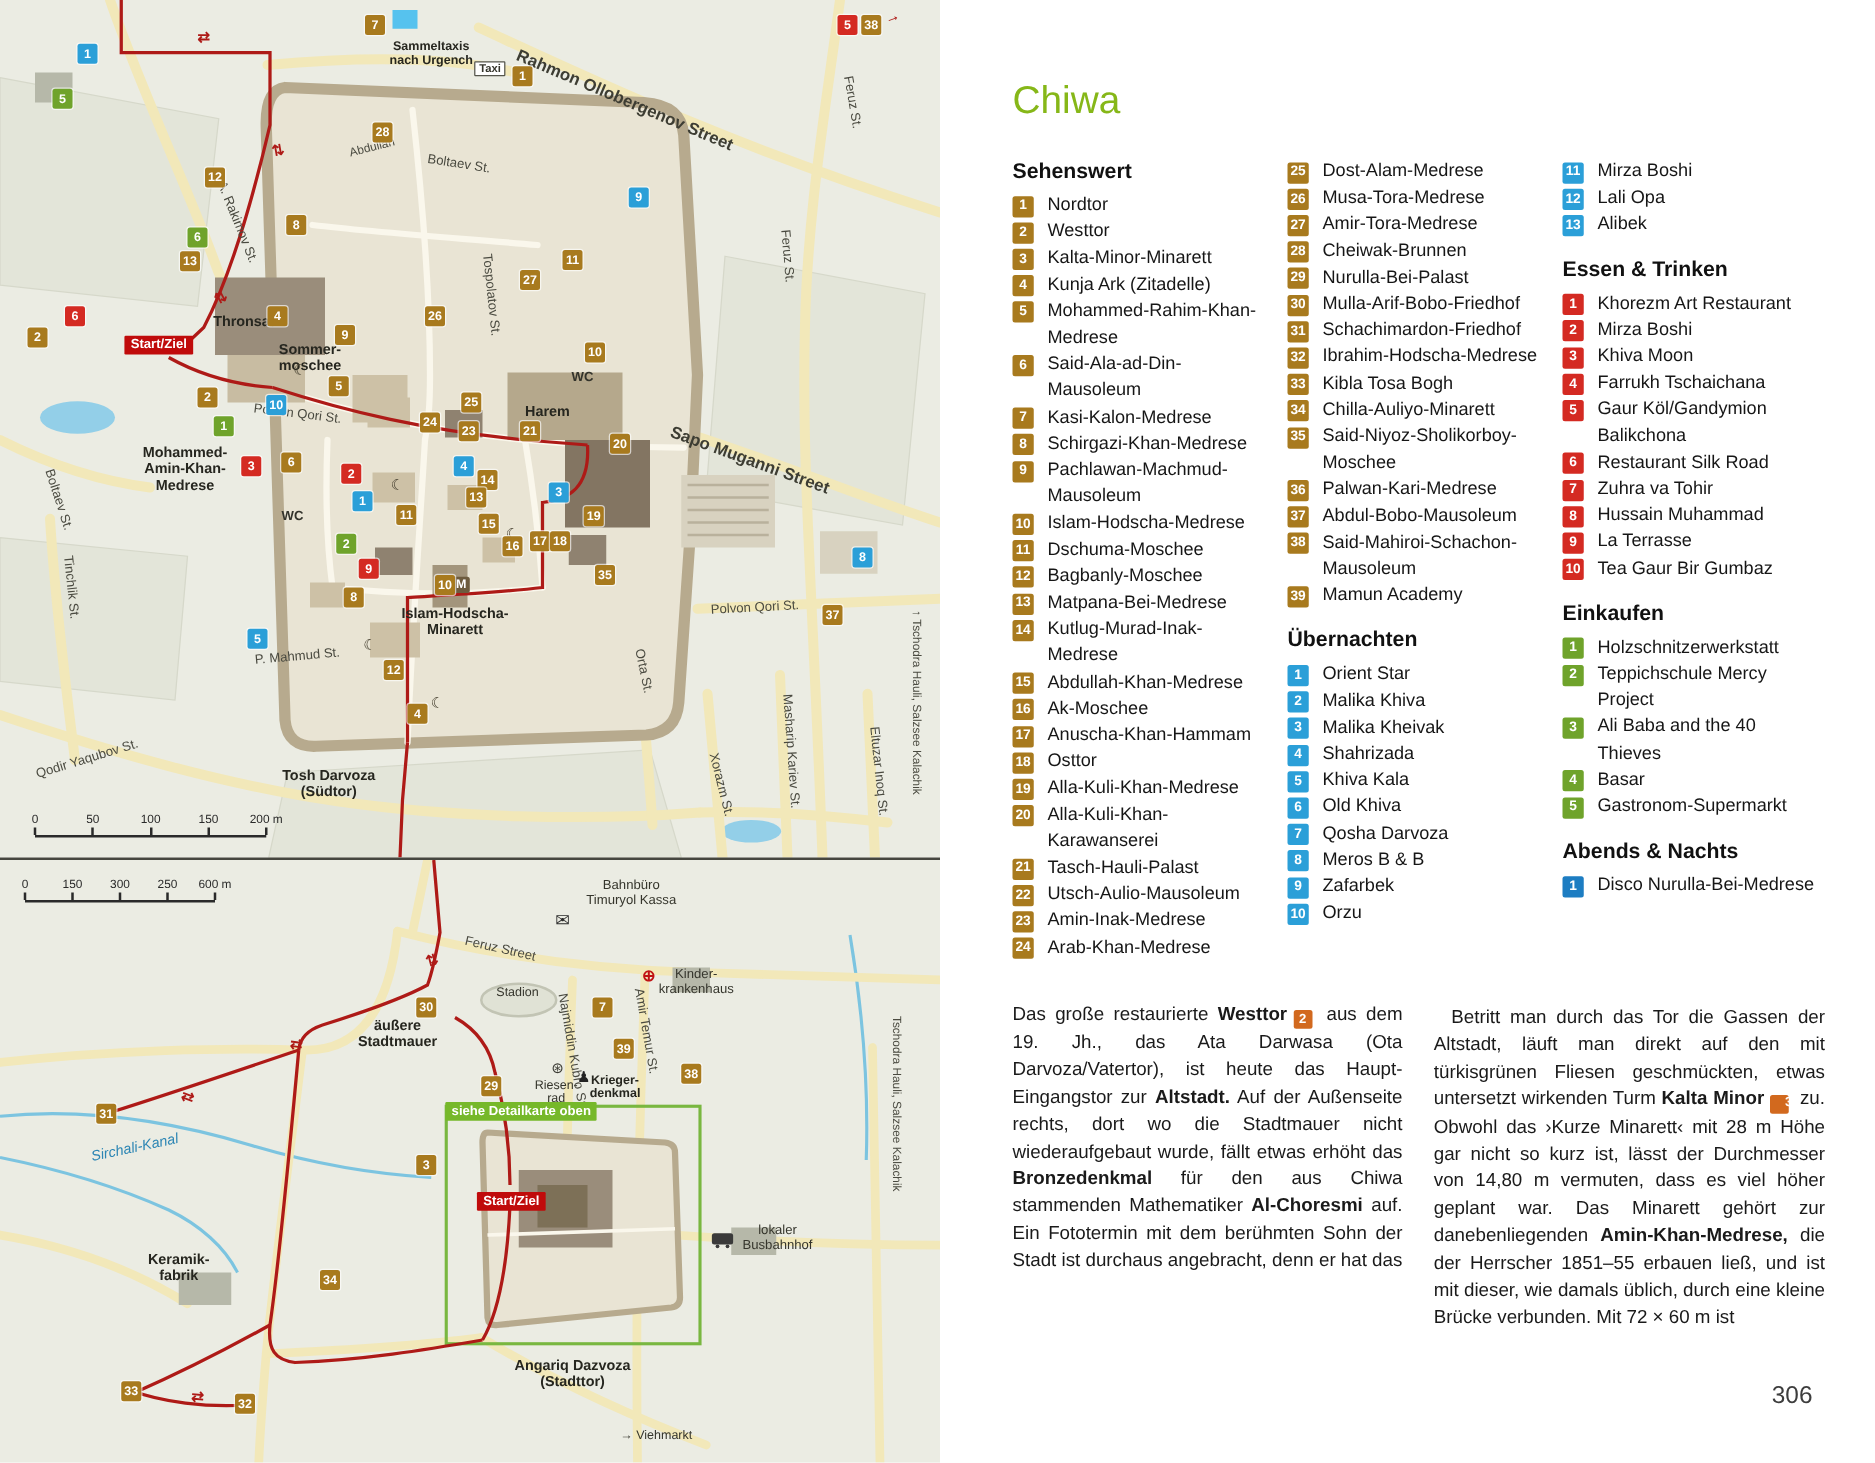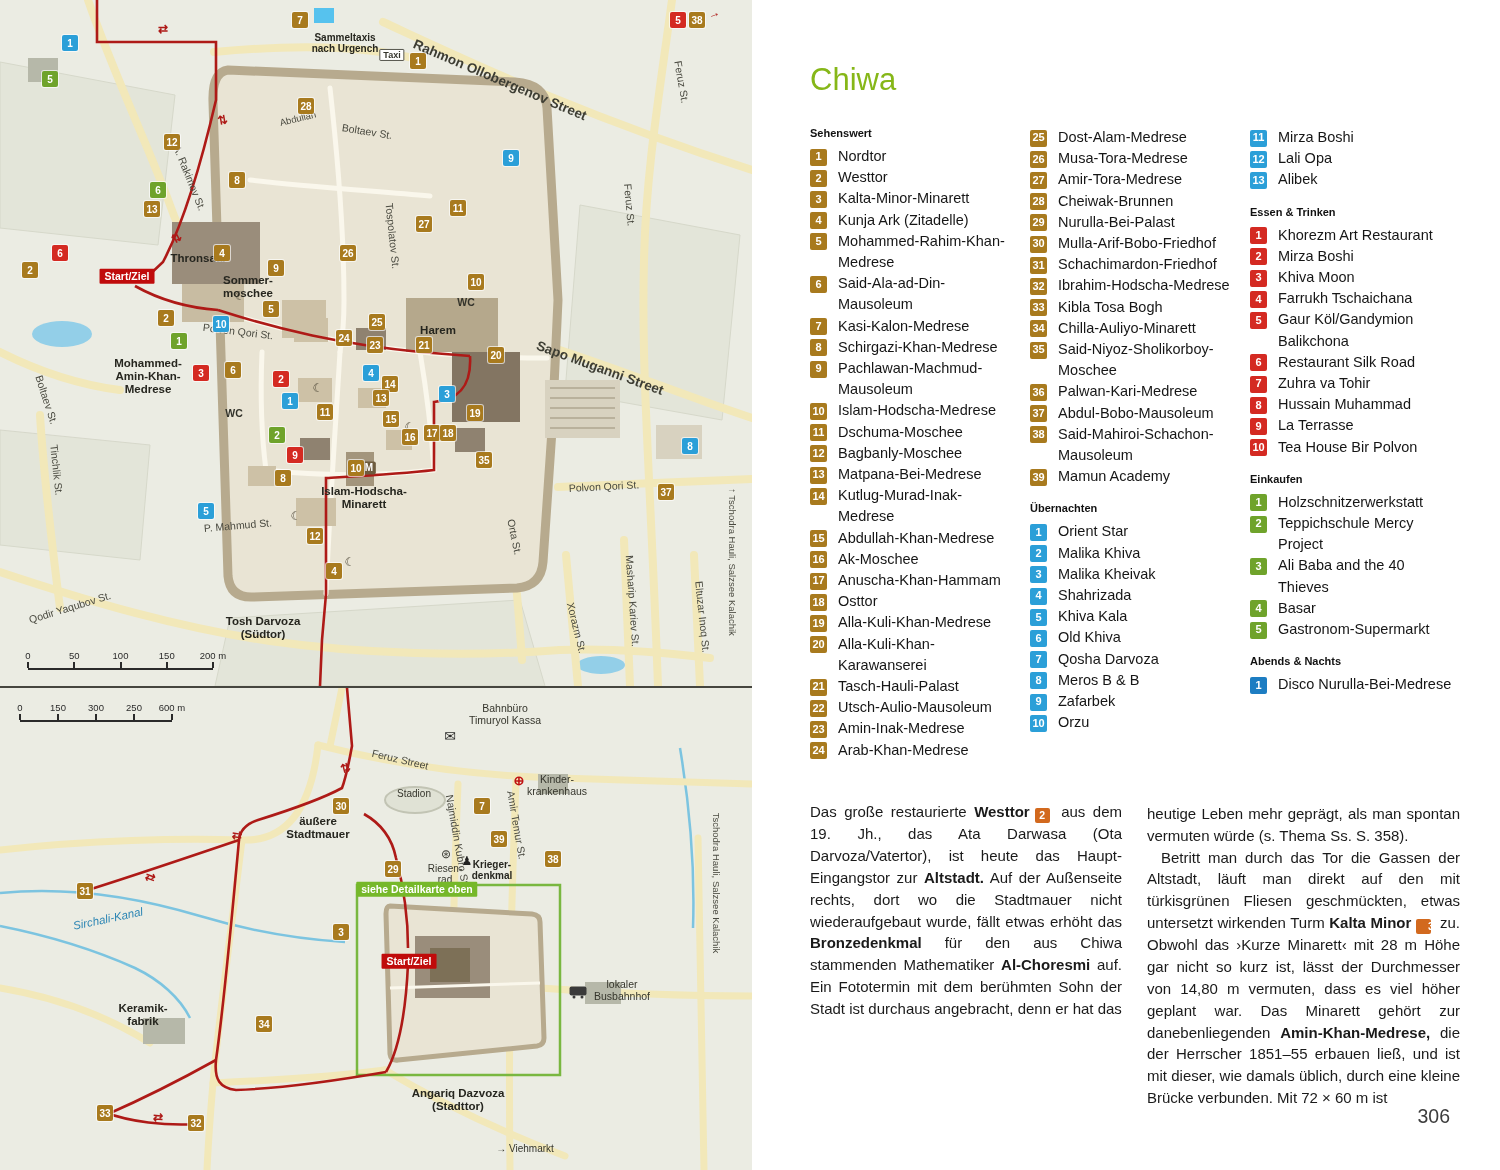--- a/index.html
+++ b/index.html
@@ -47,21 +47,21 @@
 
   .scale{position:absolute;height:16px;border-bottom:2px solid #2a2a2a;z-index:5;}
   .scale .tick{position:absolute;bottom:0;width:2px;height:6px;background:#2a2a2a;transform:translateX(-50%);}
   .scale .tickv{position:absolute;bottom:7px;transform:translateX(-50%);font-size:9.5px;color:#2a2a2a;white-space:nowrap;}
 
   
   .right-panel{position:absolute;left:780px;top:0;width:700px;height:1170px;background:#fff;}
   .page-title{position:absolute;left:30px;top:62px;font-size:31px;font-weight:normal;}
   .legend{position:absolute;left:30px;top:127px;width:650px;display:flex;gap:11px;}
   .legend-col{width:209px;}
-  .legend-heading{font-size:11px;font-weight:bold;color:#111;margin:0 0 7px;}
+  .legend-heading{font-size:17px;font-weight:bold;color:#111;margin:0 0 7px;}
   .legend-col .legend-heading + .legend-heading,
   .legend-col .leg-item + .legend-heading{margin-top:15px;}
   .leg-item{position:relative;padding-left:28px;font-size:14.5px;line-height:21.2px;color:#161616;}
   .leg-badge{position:absolute;left:0;top:2.5px;width:17px;height:17px;border-radius:2px;color:#fff;
              font-size:11px;font-weight:bold;display:flex;align-items:center;justify-content:center;}
 
   .article{position:absolute;left:30px;top:801px;width:650px;}
   .art-heading{font-size:20.5px;font-weight:bold;margin:0 0 15px;}
   .art-subheading{font-size:16.5px;font-weight:bold;line-height:1.3;margin:0 0 9px;white-space:pre-line;}
   #art-col1{width:312px;}
@@ -441,37 +441,36 @@
           <div class="legend-heading">Essen &amp; Trinken</div>
           <div class="leg-item"><span class="leg-badge" style="background: rgb(212, 42, 34);">1</span><span class="leg-label">Khorezm Art Restaurant</span></div>
           <div class="leg-item"><span class="leg-badge" style="background: rgb(212, 42, 34);">2</span><span class="leg-label">Mirza Boshi</span></div>
           <div class="leg-item"><span class="leg-badge" style="background: rgb(212, 42, 34);">3</span><span class="leg-label">Khiva Moon</span></div>
           <div class="leg-item"><span class="leg-badge" style="background: rgb(212, 42, 34);">4</span><span class="leg-label">Farrukh Tschaichana</span></div>
           <div class="leg-item"><span class="leg-badge" style="background: rgb(212, 42, 34);">5</span><span class="leg-label">Gaur Köl/Gandymion Balikchona</span></div>
           <div class="leg-item"><span class="leg-badge" style="background: rgb(212, 42, 34);">6</span><span class="leg-label">Restaurant Silk Road</span></div>
           <div class="leg-item"><span class="leg-badge" style="background: rgb(212, 42, 34);">7</span><span class="leg-label">Zuhra va Tohir</span></div>
           <div class="leg-item"><span class="leg-badge" style="background: rgb(212, 42, 34);">8</span><span class="leg-label">Hussain Muhammad</span></div>
           <div class="leg-item"><span class="leg-badge" style="background: rgb(212, 42, 34);">9</span><span class="leg-label">La Terrasse</span></div>
-          <div class="leg-item"><span class="leg-badge" style="background: rgb(212, 42, 34);">10</span><span class="leg-label">Tea House Bir Polvon</span></div>
+          <div class="leg-item"><span class="leg-badge" style="background: rgb(212, 42, 34);">10</span><span class="leg-label">Tea Gaur Bir Gumbaz</span></div>
           <div class="legend-heading">Einkaufen</div>
           <div class="leg-item"><span class="leg-badge" style="background: rgb(111, 163, 43);">1</span><span class="leg-label">Holzschnitzerwerkstatt</span></div>
           <div class="leg-item"><span class="leg-badge" style="background: rgb(111, 163, 43);">2</span><span class="leg-label">Teppichschule Mercy Project</span></div>
           <div class="leg-item"><span class="leg-badge" style="background: rgb(111, 163, 43);">3</span><span class="leg-label">Ali Baba and the 40 Thieves</span></div>
           <div class="leg-item"><span class="leg-badge" style="background: rgb(111, 163, 43);">4</span><span class="leg-label">Basar</span></div>
           <div class="leg-item"><span class="leg-badge" style="background: rgb(111, 163, 43);">5</span><span class="leg-label">Gastronom-Supermarkt</span></div>
           <div class="legend-heading">Abends &amp; Nachts</div>
           <div class="leg-item"><span class="leg-badge" style="background: rgb(29, 125, 194);">1</span><span class="leg-label">Disco Nurulla-Bei-Medrese</span></div>
         </div>
       </div>
 
     <div class="article">
       <div id="art-col1">
       <p class="art-p"><span>Das große restaurierte </span><span class="b">Westtor</span><span class="inline-ref" style="background: rgb(210, 105, 30);">2</span><span> aus dem 19. Jh., das Ata Darwasa (Ota Darvoza/Vatertor), ist heute das Haupt-Eingangstor zur </span><span class="b">Altstadt.</span><span> Auf der Außenseite rechts, dort wo die Stadtmauer nicht wiederaufgebaut wurde, fällt etwas erhöht das </span><span class="b">Bronzedenkmal</span><span> für den aus Chiwa stammenden Mathematiker </span><span class="b">Al-Choresmi</span><span> auf. Ein Fototermin mit dem berühmten Sohn der Stadt ist durchaus angebracht, denn er hat das</span></p>
         </div>
       <div id="art-col2">
-          <p class="art-p"><span>heutige Leben mehr geprägt, als man spontan vermuten würde (s. Thema Ss. S. 358).</span></p>
           <p class="art-p indent"><span>Betritt man durch das Tor die Gassen der Altstadt, läuft man direkt auf den mit türkisgrünen Fliesen geschmückten, etwas untersetzt wirkenden Turm </span><span class="b">Kalta Minor</span><span class="inline-ref" style="background: rgb(210, 105, 30);">3</span><span> zu. Obwohl das ›Kurze Minarett‹ mit 28 m Höhe gar nicht so kurz ist, lässt der Durchmesser von 14,80 m vermuten, dass es viel höher geplant war. Das Minarett gehört zur danebenliegenden </span><span class="b">Amin-Khan-Medrese,</span><span> die der Herrscher 1851–55 erbauen ließ, und ist mit dieser, wie damals üblich, durch eine kleine Brücke verbunden. Mit 72 × 60 m ist</span></p>
         </div>
     </div>
 
     <div class="page-number">306</div>
   </div>
 </div>
 
 </body></html>

